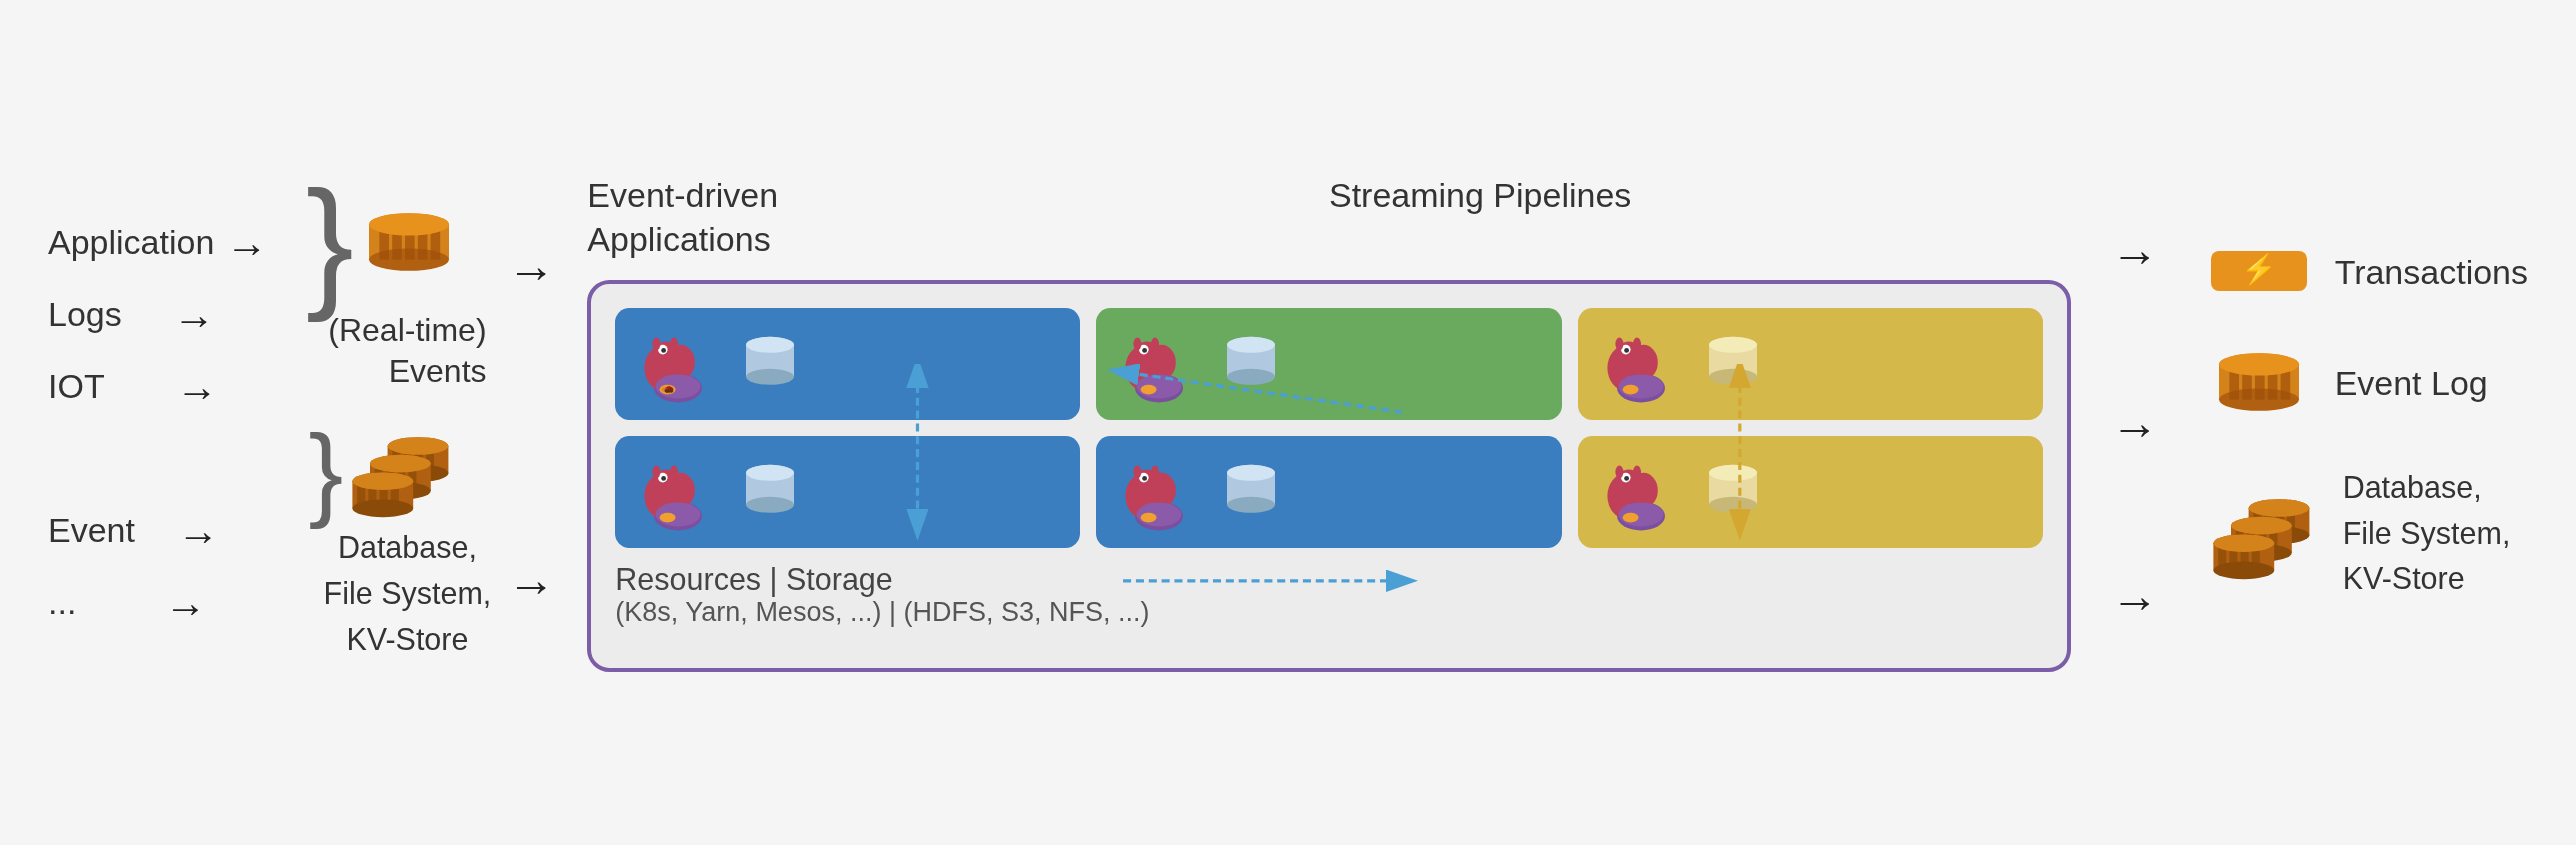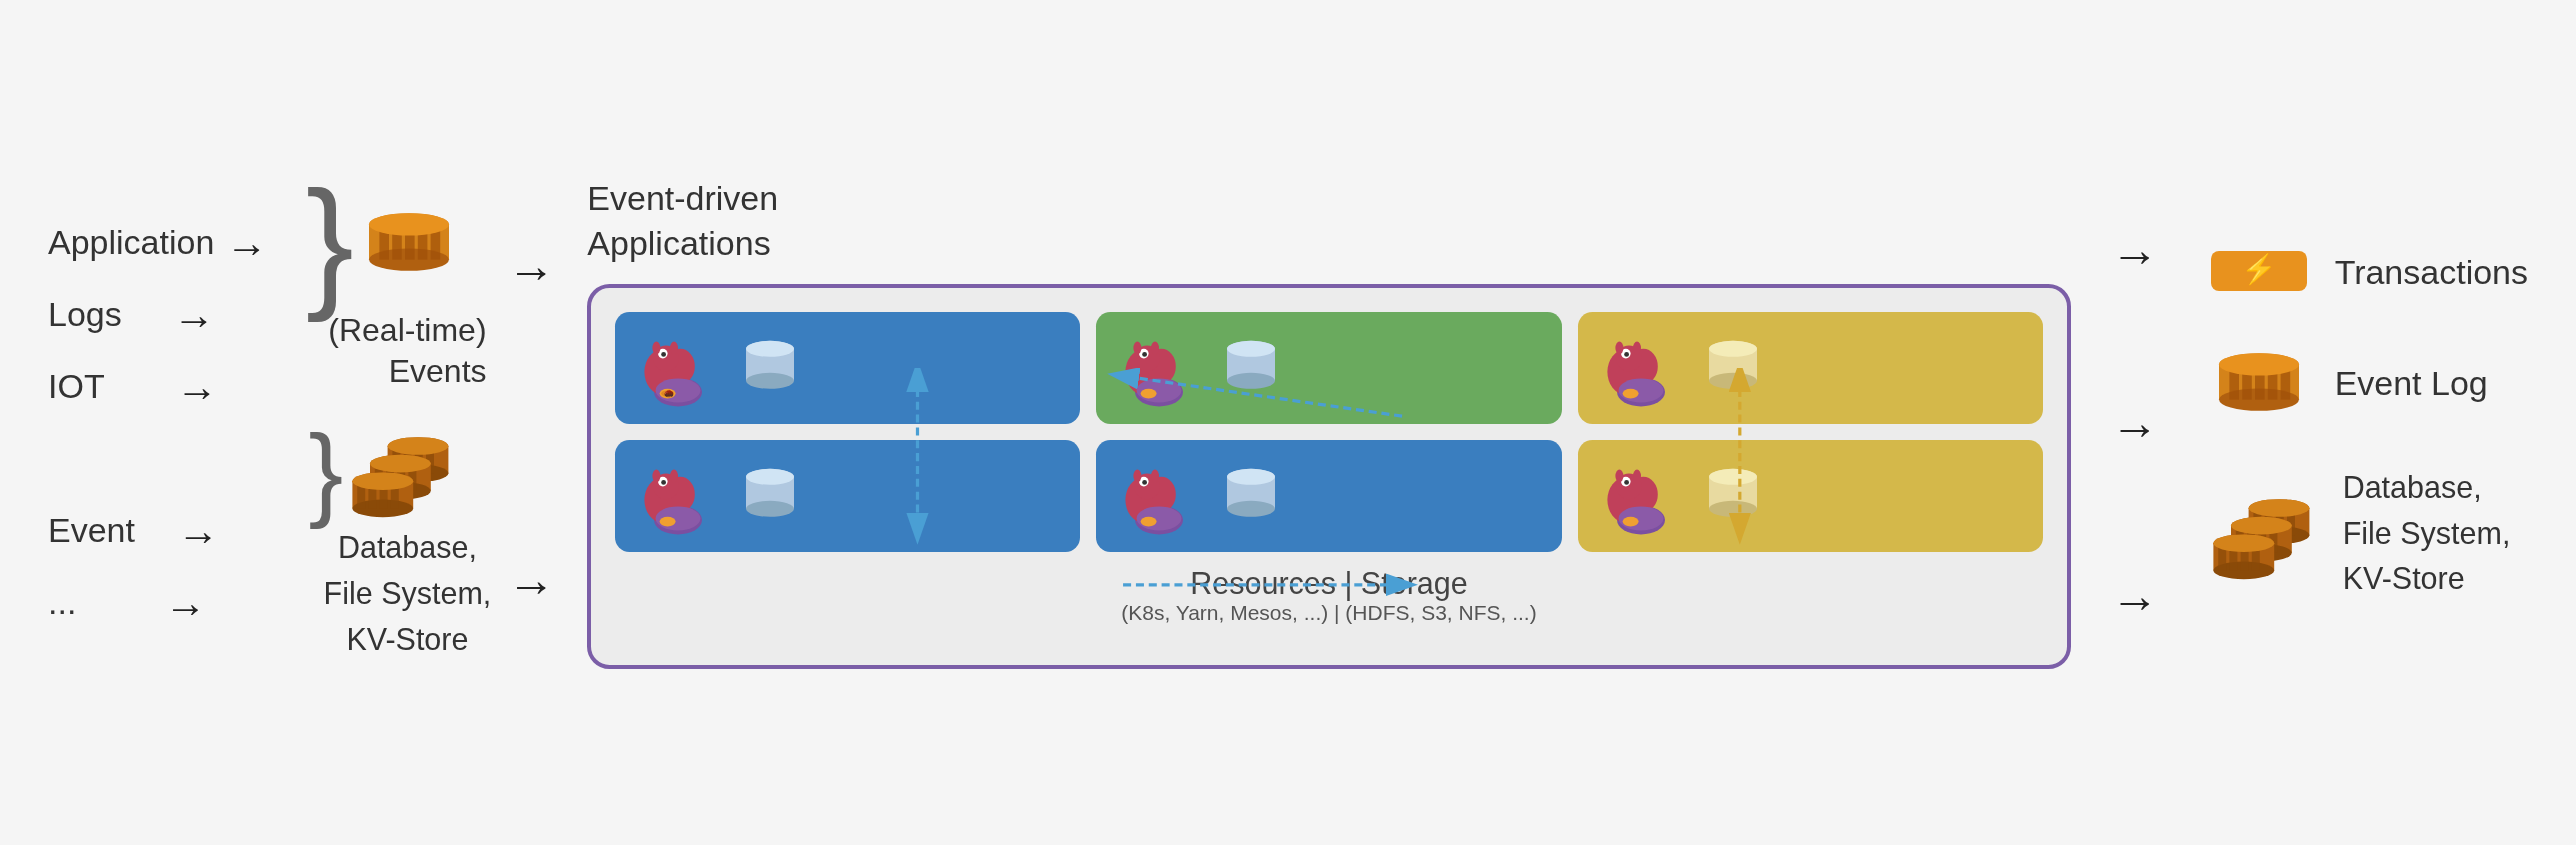--- a/index.html
+++ b/index.html
@@ -224,20 +224,22 @@
 
   <div style="display:flex; flex-direction:column; justify-content:space-between; height:369px; align-items:center; margin:0 8px;">
     <span style="font-size:48px; color:#222;">→</span>
     <span style="font-size:48px; color:#222; margin-top:96px;">→</span>
   </div>
 
   <div class="middle-section">
 
     <div class="column-headers">
       <div class="col-header">Event-driven<br>Applications</div>
+      <div class="col-header">Streaming
+Pipelines</div>
     </div>
 
     <div class="main-box">
       <div class="grid-area">
 
         <div class="cell cell-blue">
 
           <svg class="squirrel" viewBox="0 0 110 100">
             <ellipse cx="55" cy="80" rx="30" ry="18" fill="#7b4fa0"></ellipse>
             <ellipse cx="35" cy="55" rx="22" ry="28" fill="#c0405a"></ellipse>
@@ -387,23 +389,23 @@
 
         <line x1="22%" y1="10" x2="22%" y2="200" stroke="#4a9fd4" stroke-width="4" stroke-dasharray="10,6" marker-end="url(#arr-blue)" marker-start="url(#arr-blue-up)"></line>
 
         <line x1="36%" y1="270" x2="55%" y2="270" stroke="#4a9fd4" stroke-width="4" stroke-dasharray="10,6" marker-end="url(#arr-blue)"></line>
 
         <line x1="55%" y1="60" x2="36%" y2="10" stroke="#4a9fd4" stroke-width="4" stroke-dasharray="10,6" marker-end="url(#arr-blue)"></line>
 
         <line x1="78%" y1="10" x2="78%" y2="200" stroke="#d4a830" stroke-width="4" stroke-dasharray="10,6" marker-end="url(#arr-yellow)" marker-start="url(#arr-yellow-up)"></line>
       </svg>
 
-      <div style="text-align:center; margin-top:14px;">
+      <div style="margin-top:14px;">
         <div style="font-size:30.5px; color:#444;">Resources | Storage</div>
-        <div style="font-size:21px; color:#555;">(K8s, Yarn, Mesos, ...) | (HDFS, S3, NFS, ...)</div>
+        <div style="font-size:27px; color:#555;">(K8s, Yarn, Mesos, ...) | (HDFS, S3, NFS, ...)</div>
       </div>
     </div>
   </div>
 
   <div style="display:flex; flex-direction:column; justify-content:space-between; height:401px; align-items:center; margin:0 16px;">
     <span style="font-size:48px; color:#222;">→</span>
     <span style="font-size:48px; color:#222;">→</span>
     <span style="font-size:48px; color:#222;">→</span>
   </div>
 

